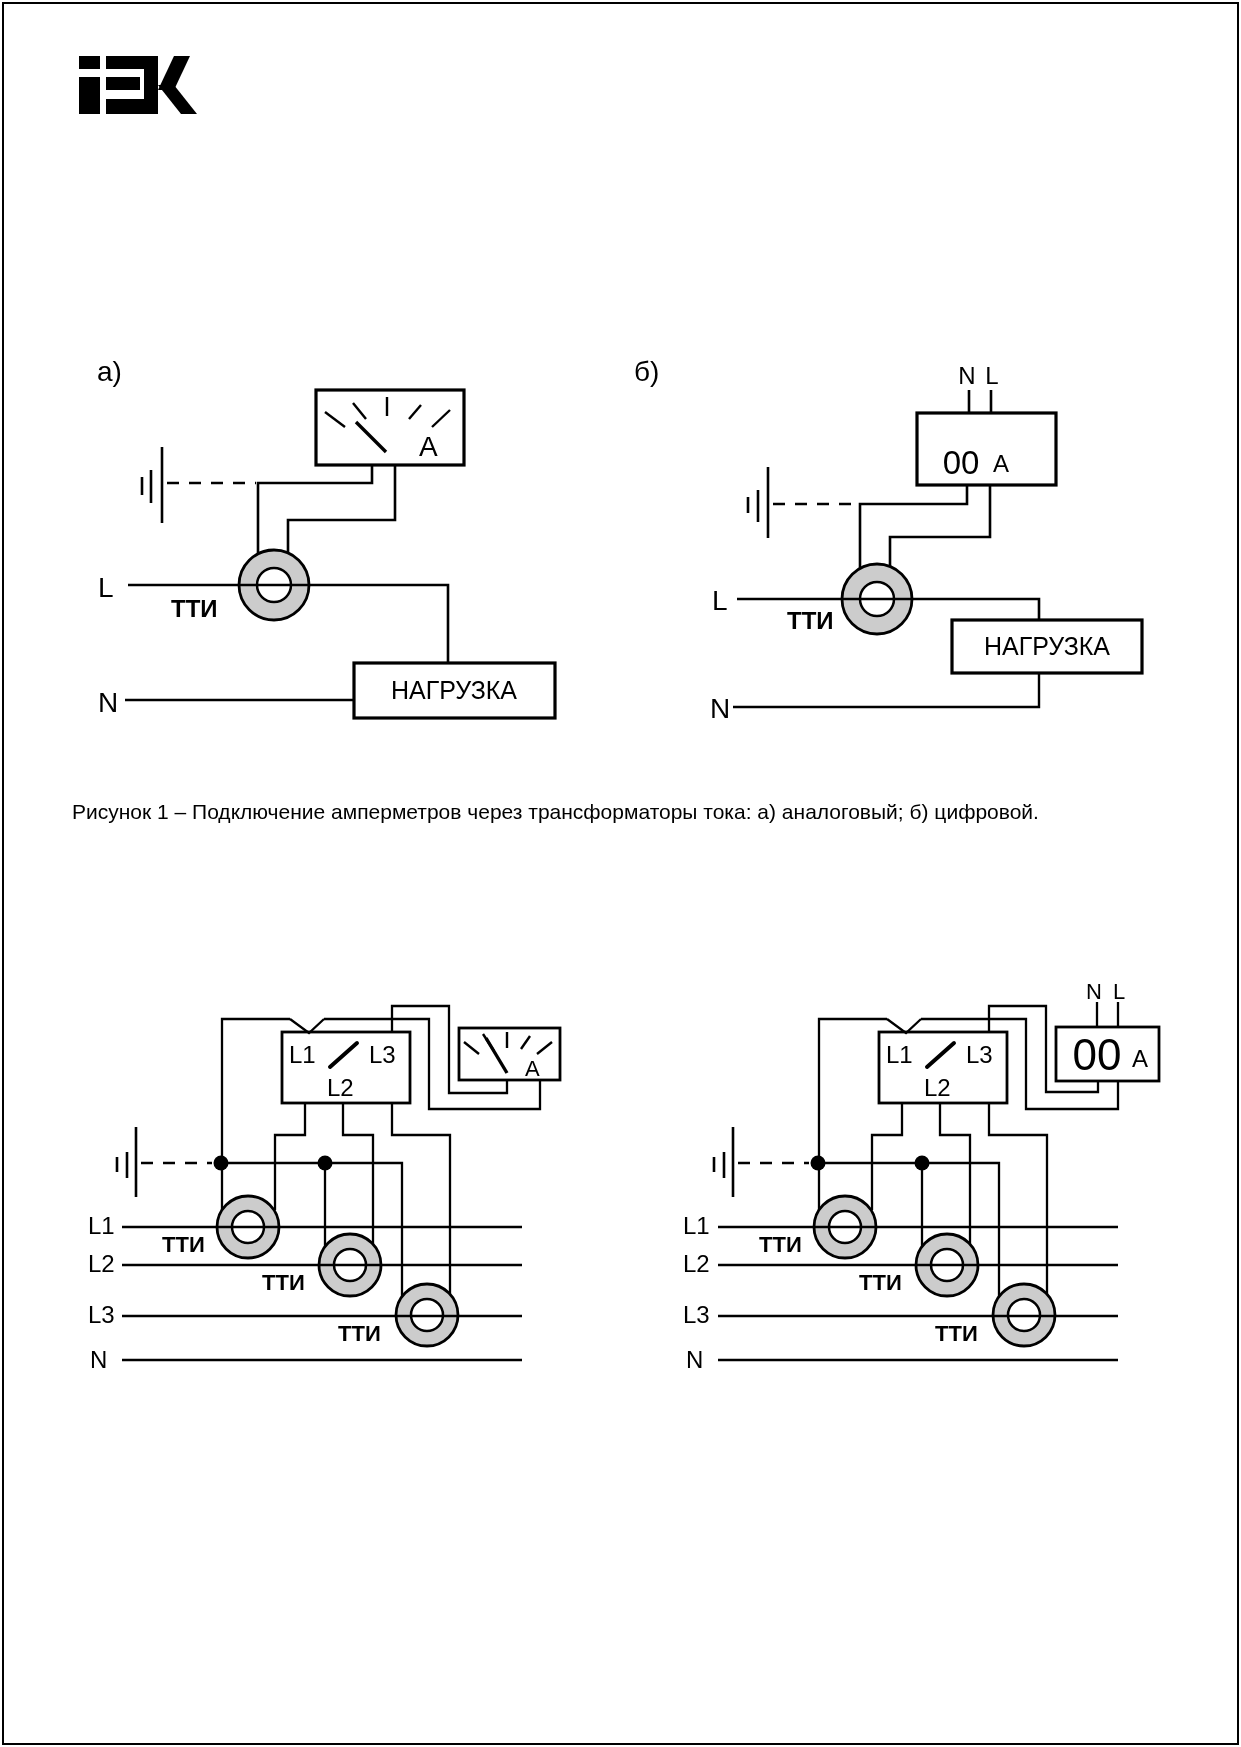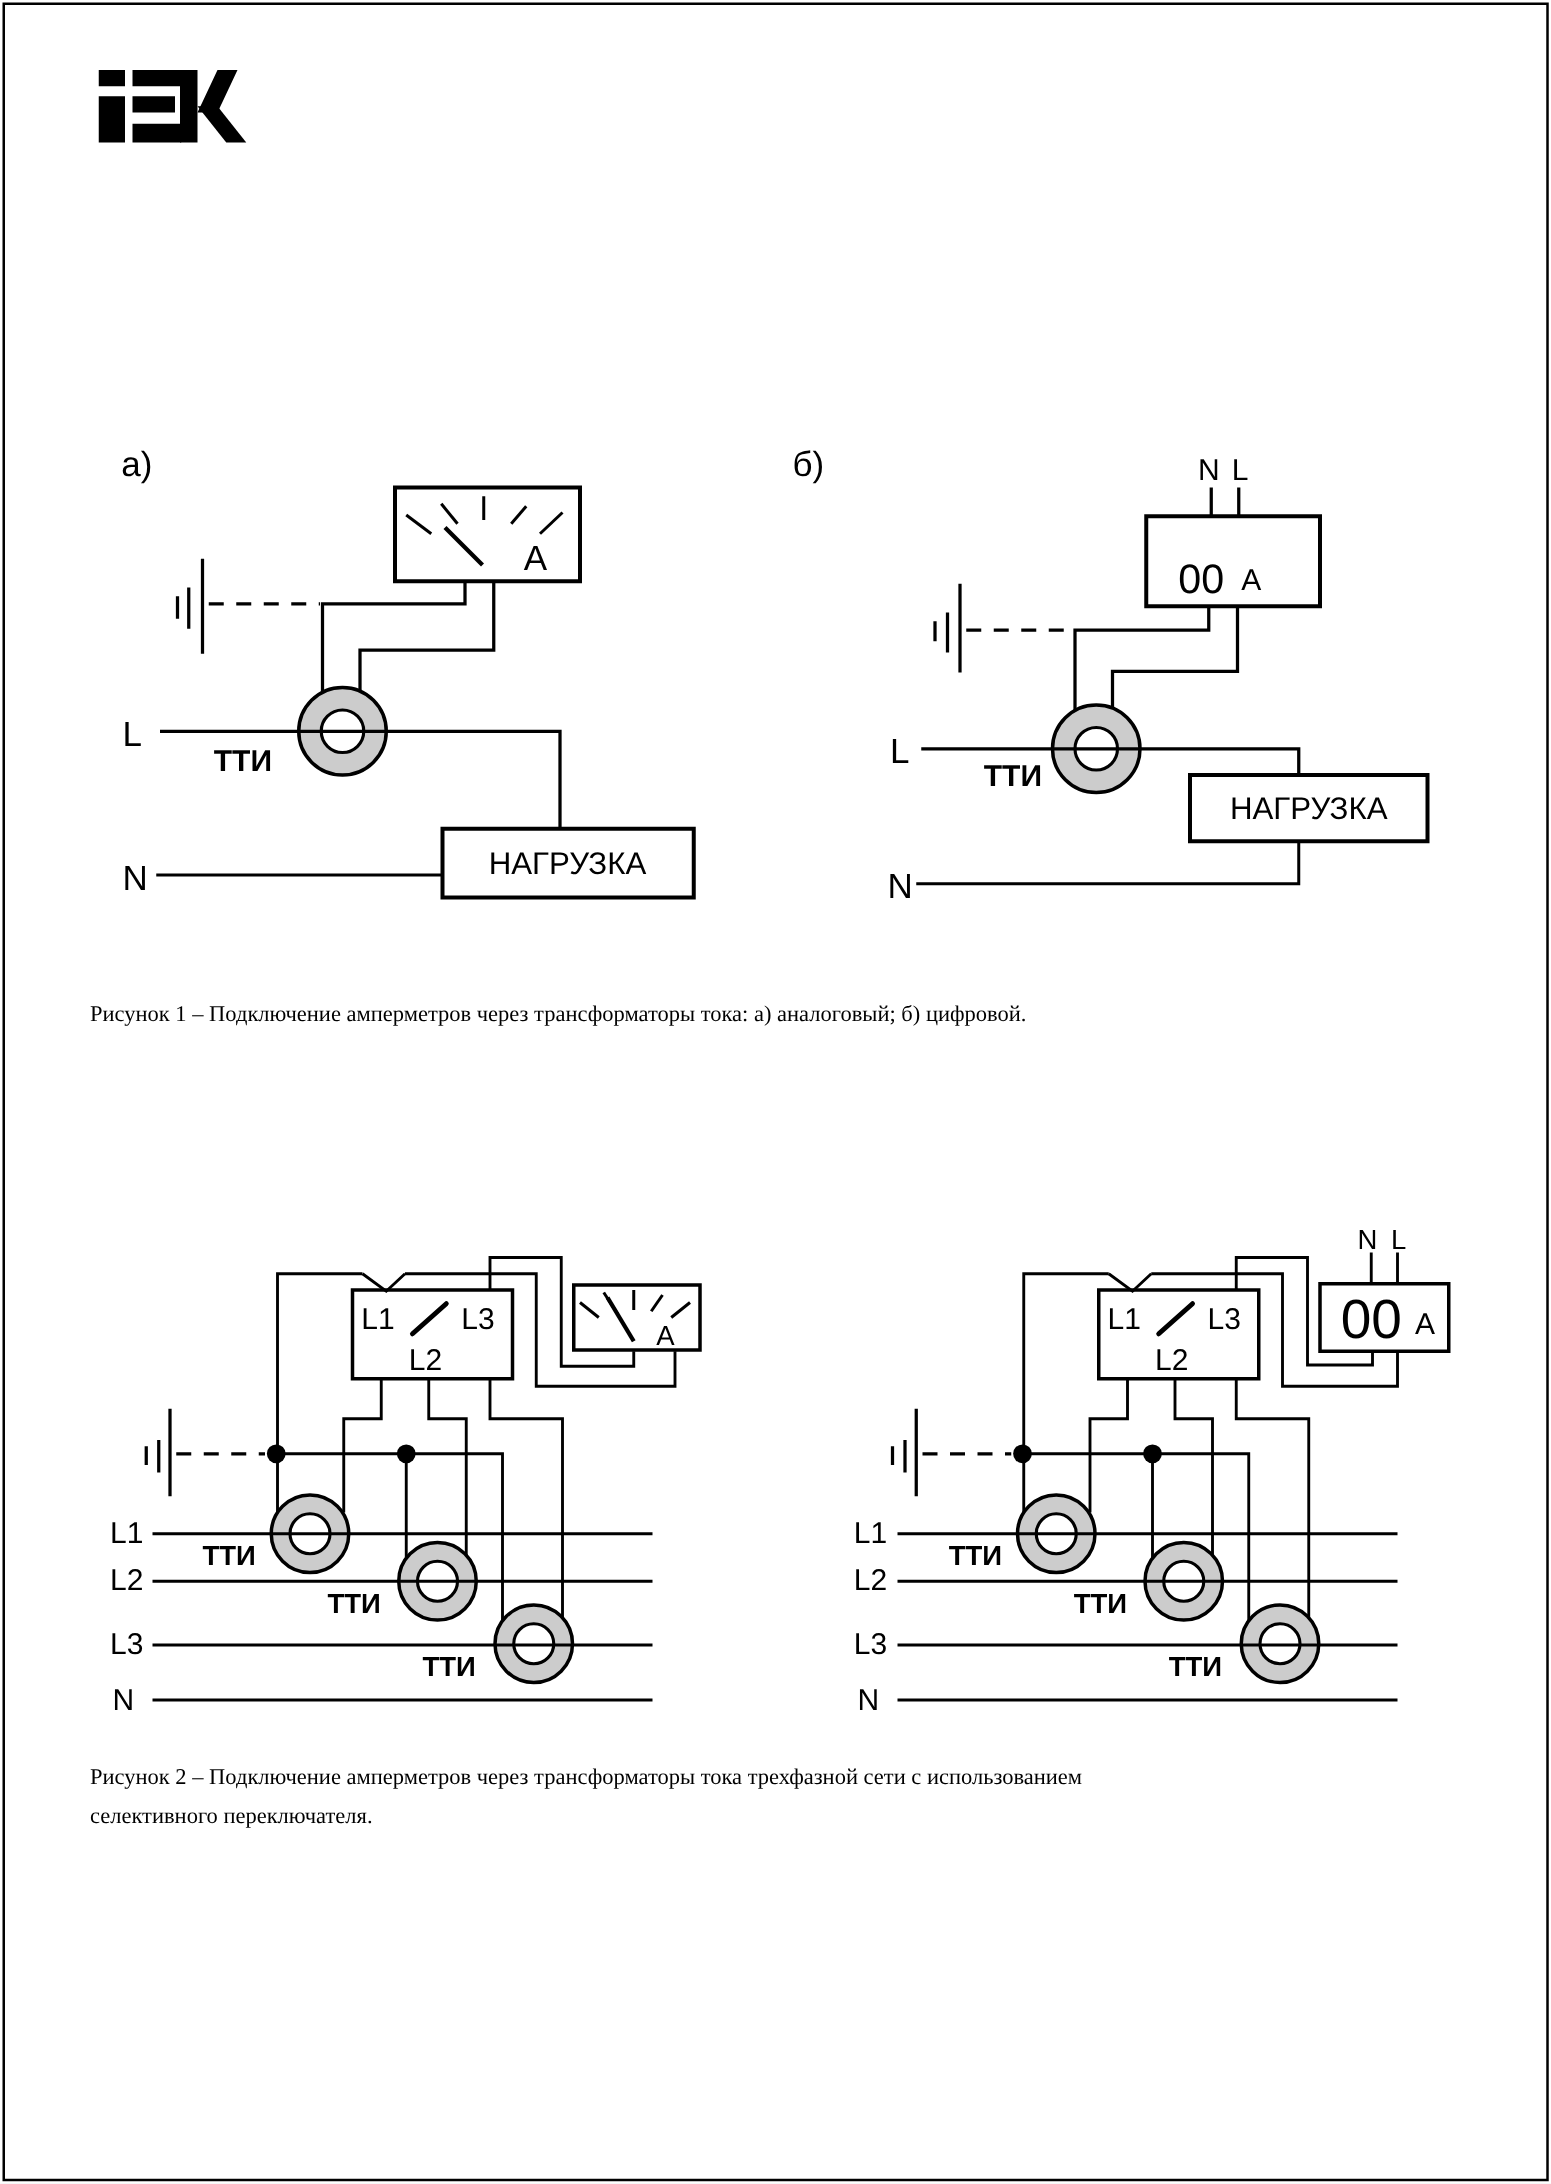--- a/index.html
+++ b/index.html
@@ -21,21 +21,21 @@
   .bx{fill:#fff;stroke:var(--ink,#000);stroke-width:3.2;}
   .bx2{fill:#fff;stroke:var(--ink,#000);stroke-width:2.8;}
   .ring-o{fill:var(--ct-fill,#ccc);stroke:var(--ink,#000);stroke-width:2.8;}
   .ring-i{fill:#fff;stroke:var(--ink,#000);stroke-width:2.5;}
   .dot{fill:var(--ink,#000);stroke:none;}
   .tick{fill:none;stroke:var(--ink,#000);stroke-width:2.4;}
   .needle{fill:none;stroke:var(--ink,#000);stroke-width:3.4;}
   .lever{fill:none;stroke:var(--ink,#000);stroke-width:4;stroke-linecap:round;}
   .logo-shape{fill:var(--ink,#000);}
   
-  .caption{position:absolute;font-size:18px;line-height:31px;white-space:nowrap;color:var(--ink,#000);font-family:Liberation Serif, serif;}
+  .caption{position:absolute;font-size:21px;line-height:31px;white-space:nowrap;color:var(--ink,#000);}
 </style>
 </head>
 <body>
 
 <div class="page" style="--ink: #000000; --ct-fill: #cccccc; background: rgb(255, 255, 255);">
   <div class="page-frame"></div>
 
   <svg class="diagram-layer" width="1241" height="1747" viewBox="0 0 1241 1747">
 
     <g transform="translate(75,55)">
@@ -266,17 +266,13 @@
       <text class="t fs24" x="683" y="1323">L3</text>
       <text class="t fs24" x="686" y="1368">N</text>
 
       <text class="t tti2" x="759" y="1252">ТТИ</text>
       <text class="t tti2" x="859" y="1290">ТТИ</text>
       <text class="t tti2" x="935" y="1341">ТТИ</text>
     </g>
   </svg>
 
   <div class="caption" style="left:72px;top:796px;">Рисунок 1 – Подключение амперметров через трансформаторы тока: а) аналоговый; б) цифровой.</div>
-  <div class="caption" style="left:72px;top:1406px;">
-    <div>Рисунок 2 – Подключение амперметров через трансформаторы тока трехфазной сети с использованием</div>
-    <div>селективного переключателя.</div>
-  </div>
 </div>
 
 </body></html>

